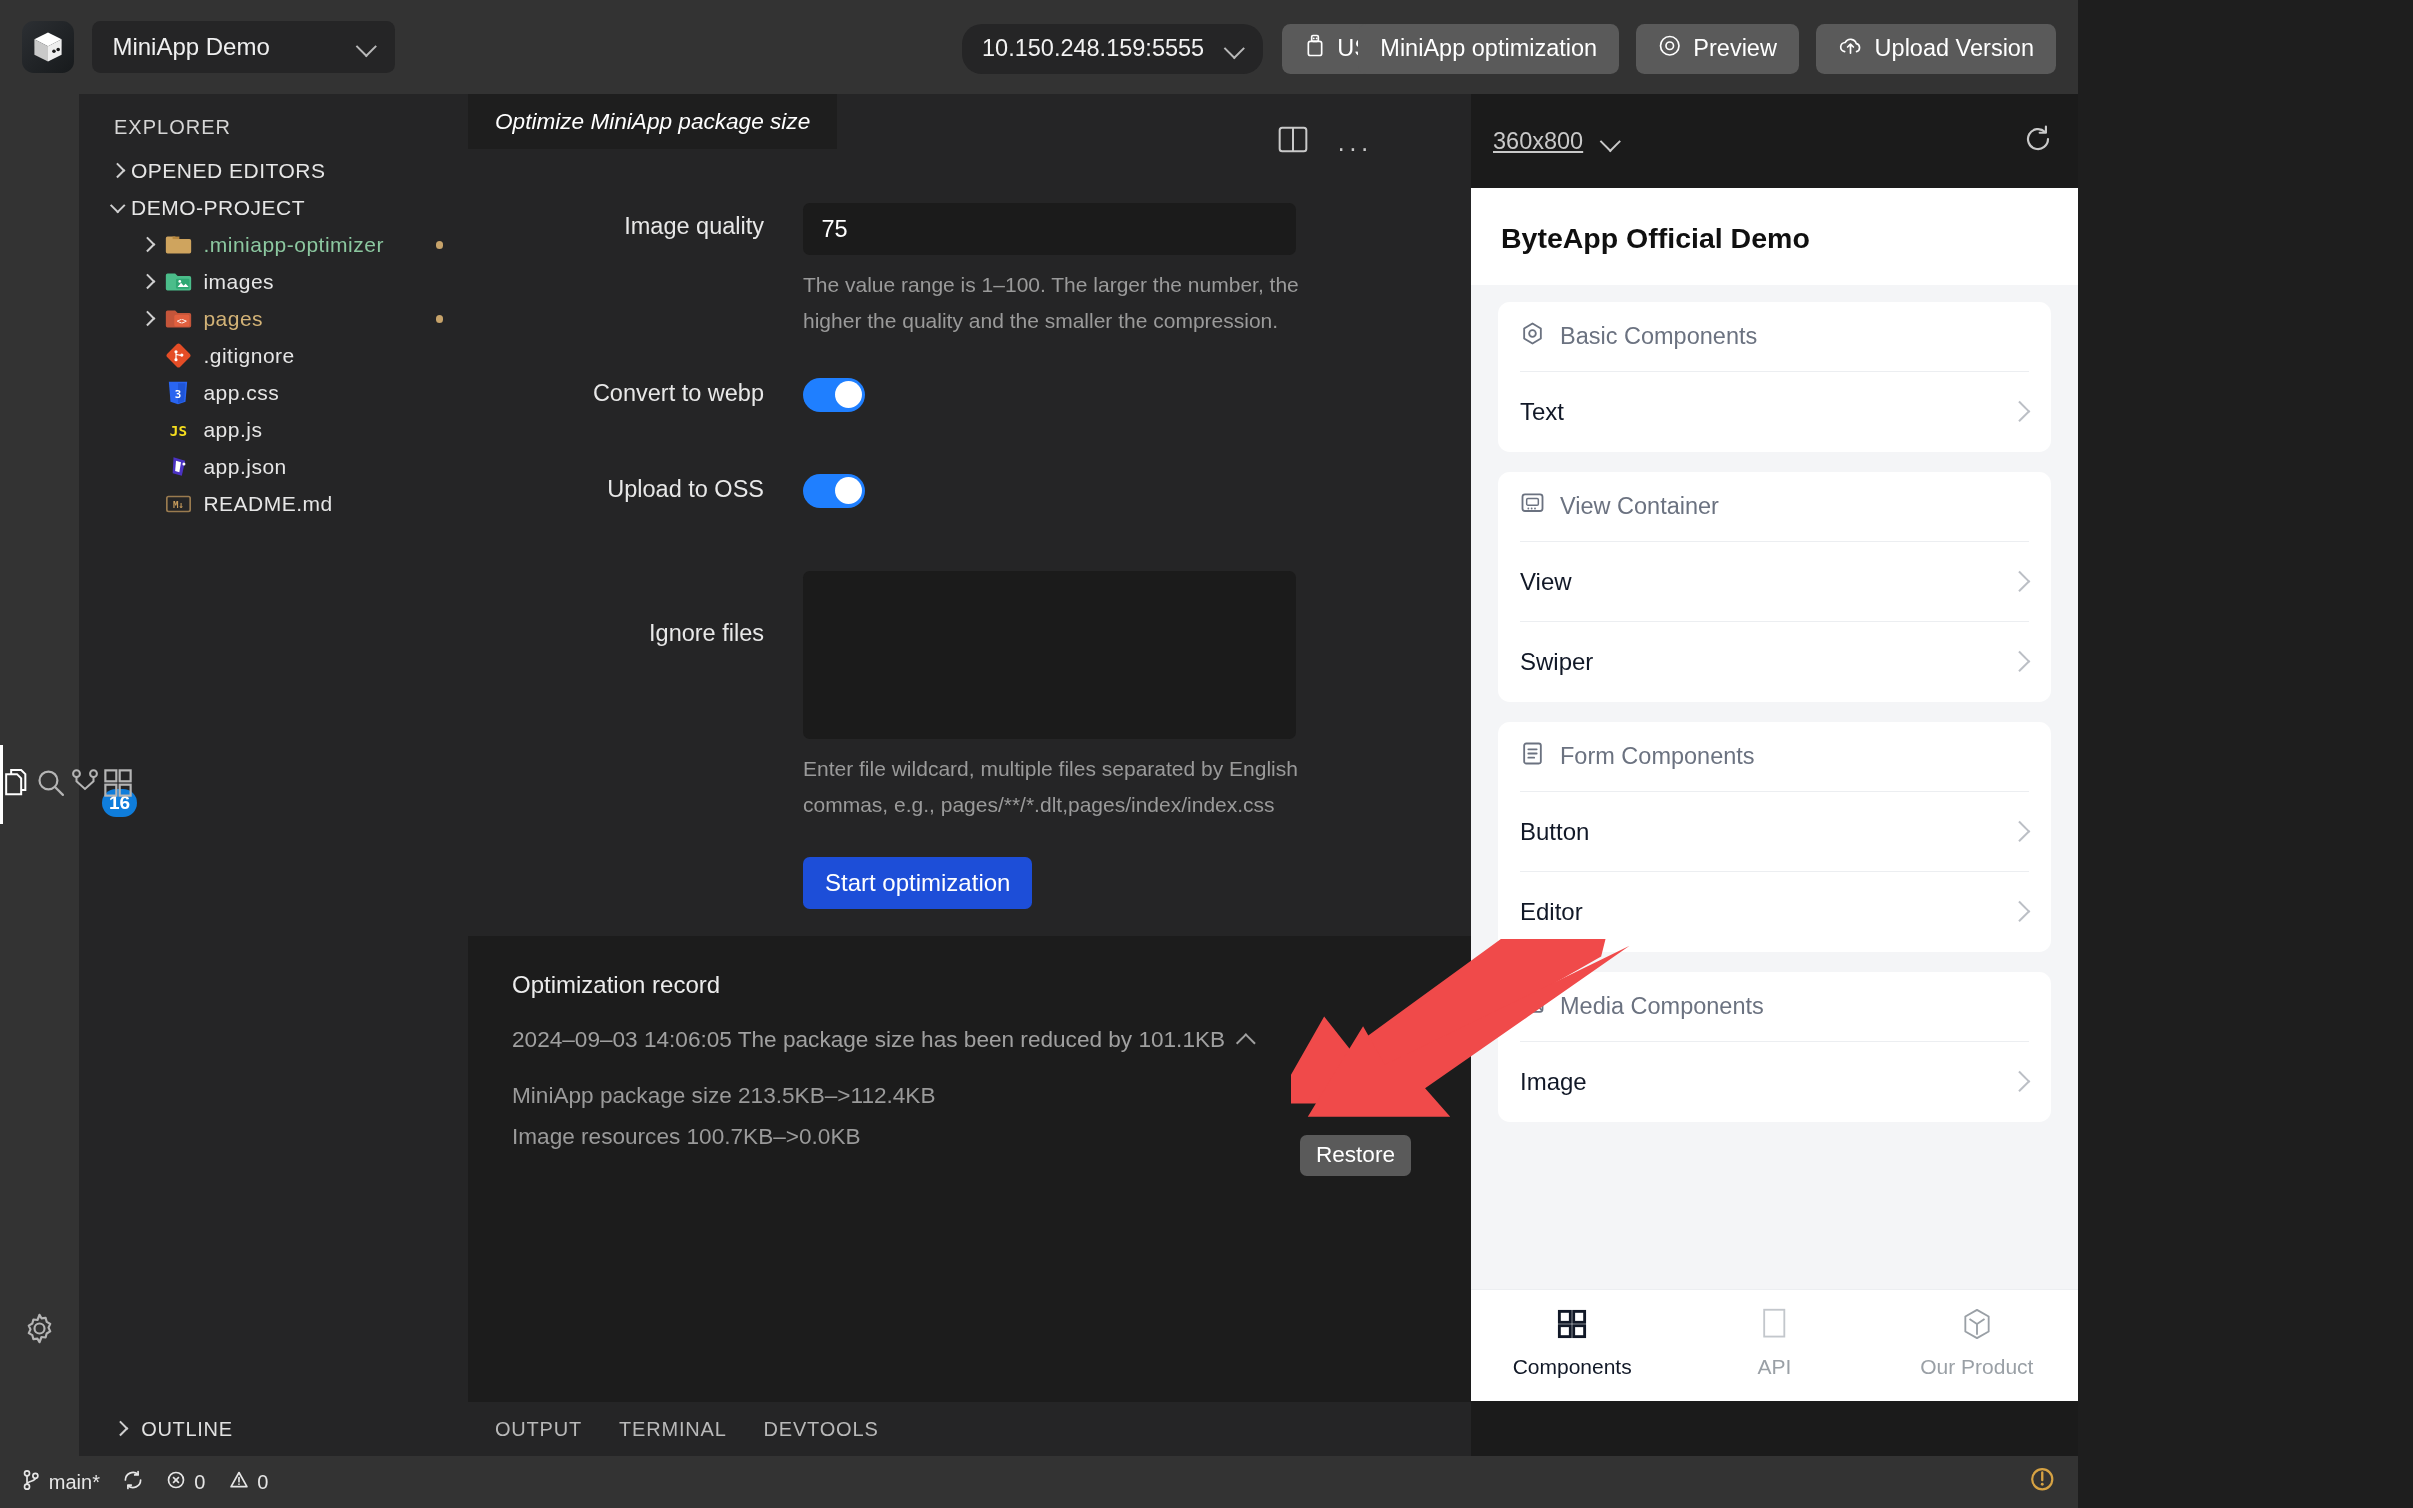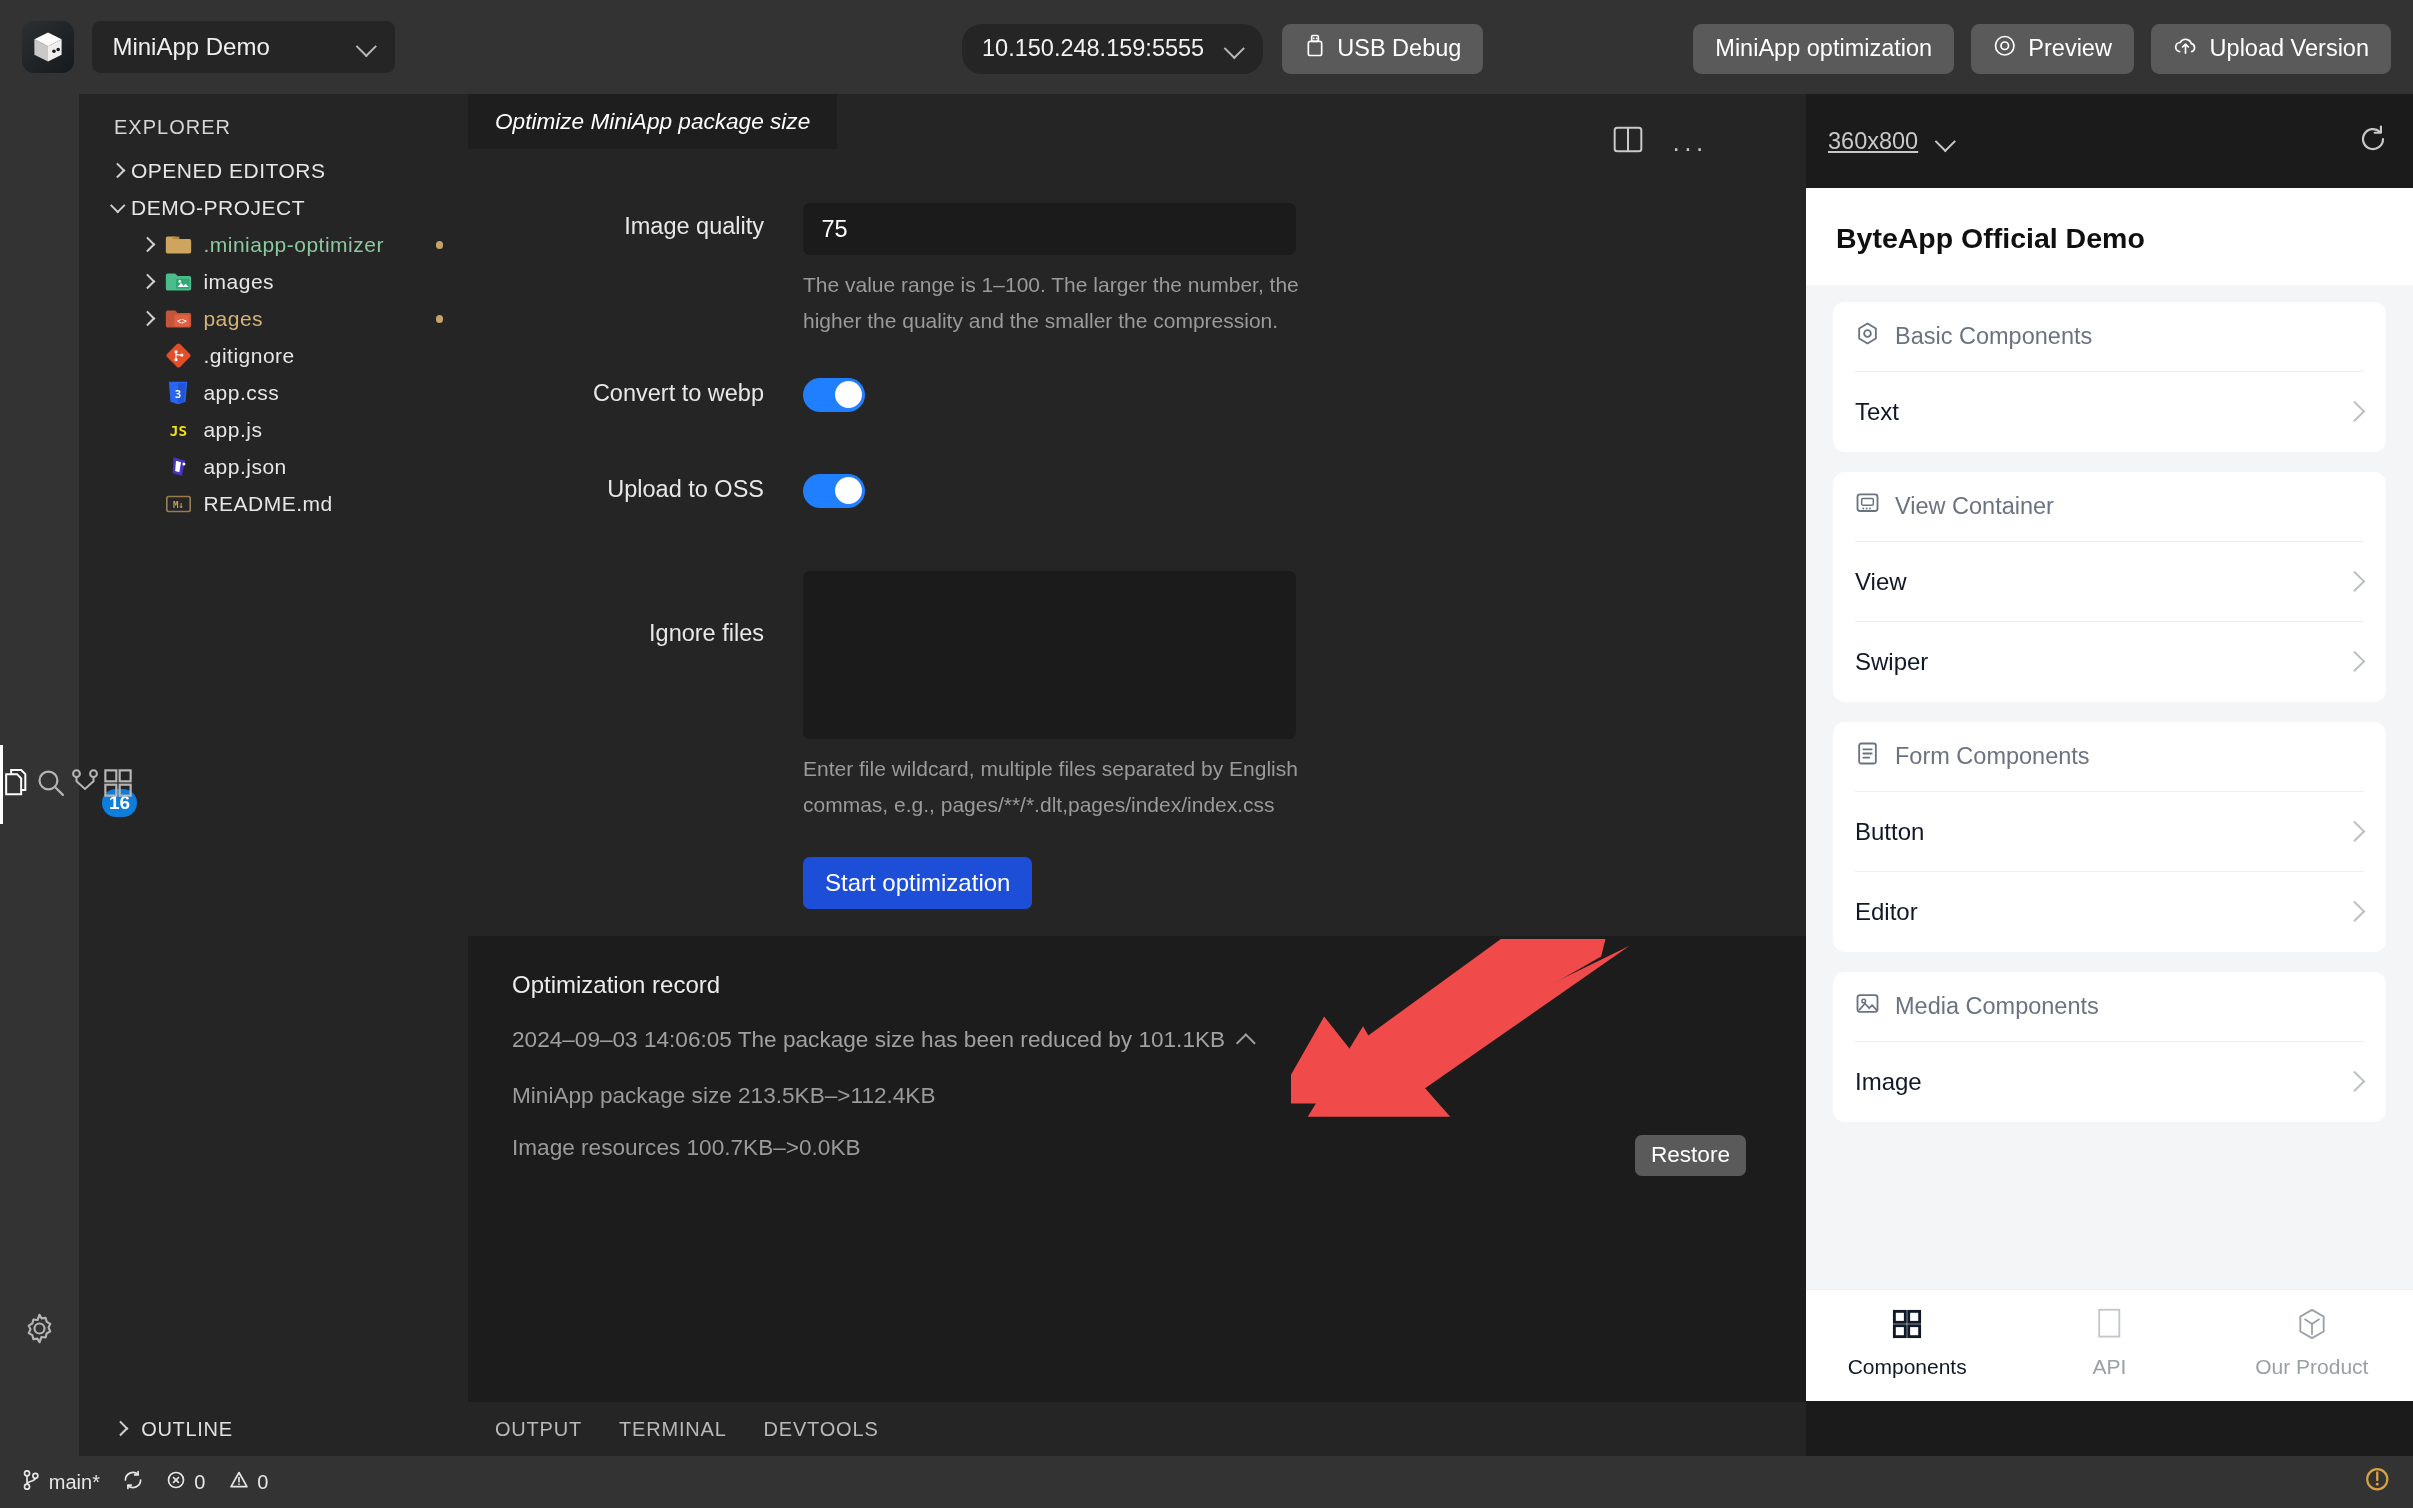--- a/index.html
+++ b/index.html
@@ -4,21 +4,21 @@
 <style>
   * { box-sizing: border-box; margin: 0; padding: 0; }
   html, body {
     width: 2413px; height: 1508px;
     background: #1e1e1e;
     font-family: "Liberation Sans", sans-serif;
     overflow: hidden;
   }
   .app {
     position: relative;
-    width: 2413px; height: 1508px;
+    width: 2078px; height: 1508px;
     display: flex; flex-direction: column;
     background: #2d2d2d;
   }
 
   
   .titlebar {
     height: 94px; flex: 0 0 94px;
     background: #333333;
     display: flex; align-items: center;
     padding: 0 22px;
@@ -552,21 +552,21 @@
 
         </div>
 
         <div class="record">
           <div class="rec-title">Optimization record</div>
           <div class="rec-line">
             <span>2024–09–03 14:06:05 The package size has been reduced by 101.1KB</span>
             <span class="caret-up"></span>
           </div>
           <div class="rec-sub">MiniApp package size 213.5KB–&gt;112.4KB</div>
-          <div class="rec-sub" style="margin-top:15px">Image resources 100.7KB–&gt;0.0KB</div>
+          <div class="rec-sub" style="margin-top:4px">Image resources 100.7KB–&gt;0.0KB</div>
           <div class="restore-btn">
             <span>Restore</span>
           </div>
         </div>
 
         <div class="paneltabs">
           <span class="ptab">OUTPUT</span>
           <span class="ptab">TERMINAL</span>
           <span class="ptab">DEVTOOLS</span>
         </div>

